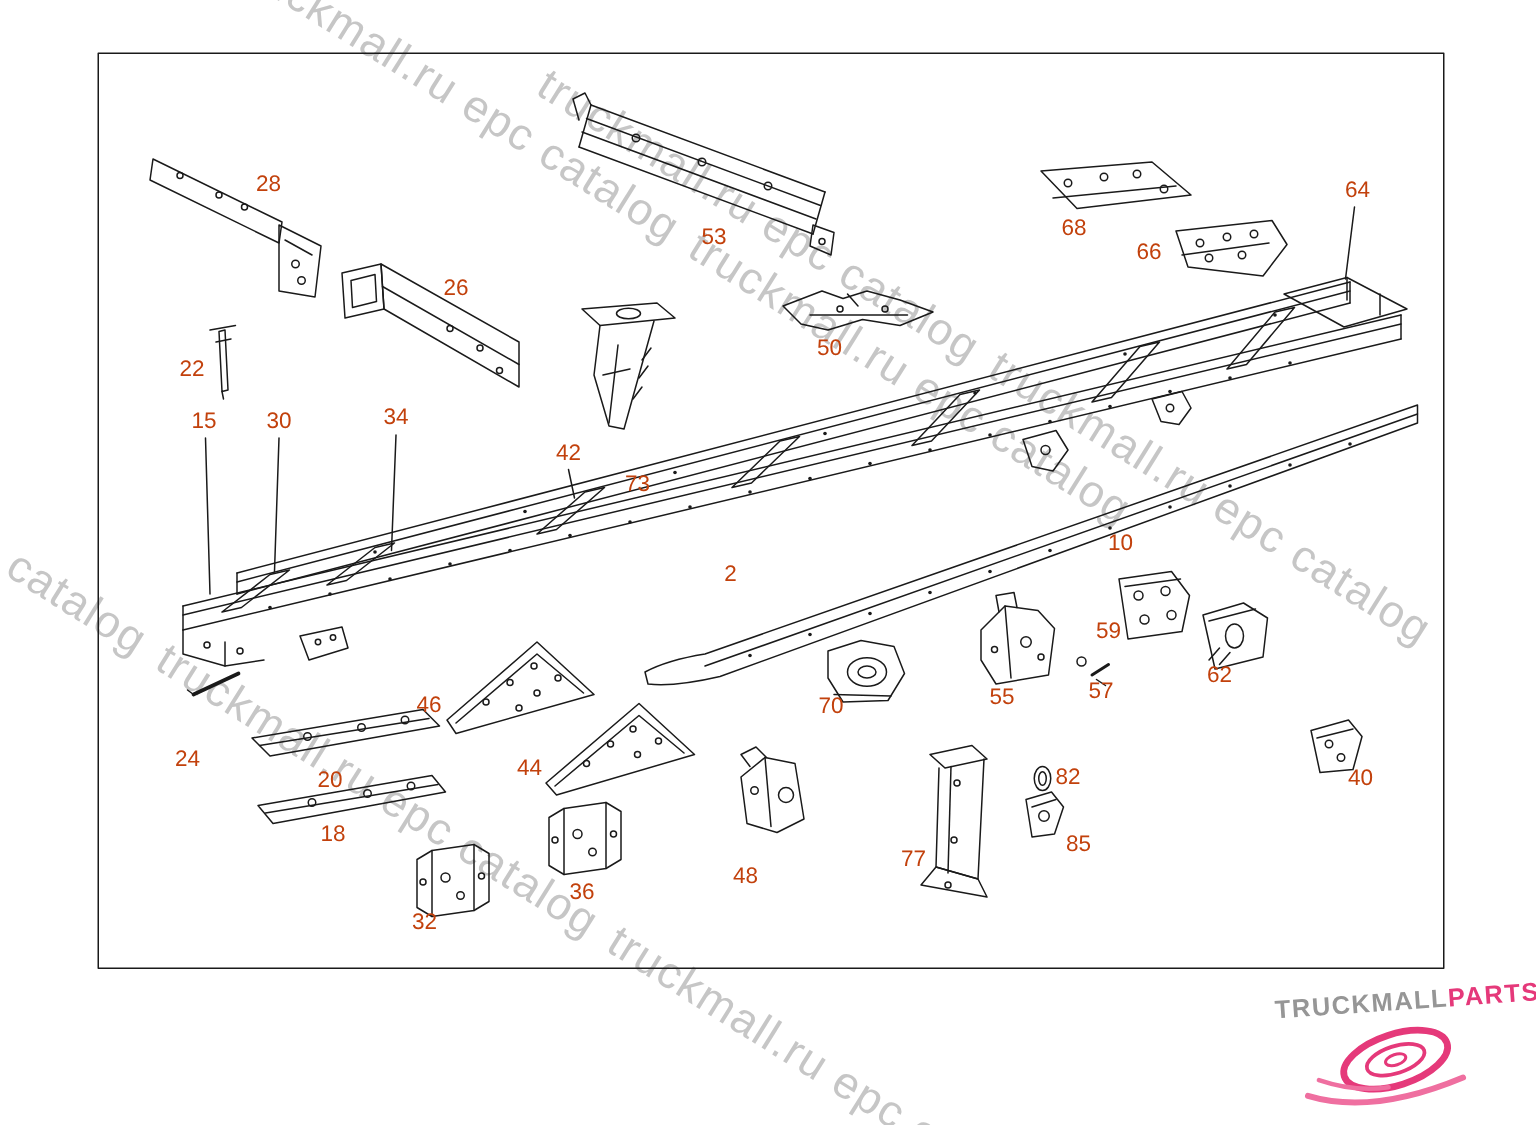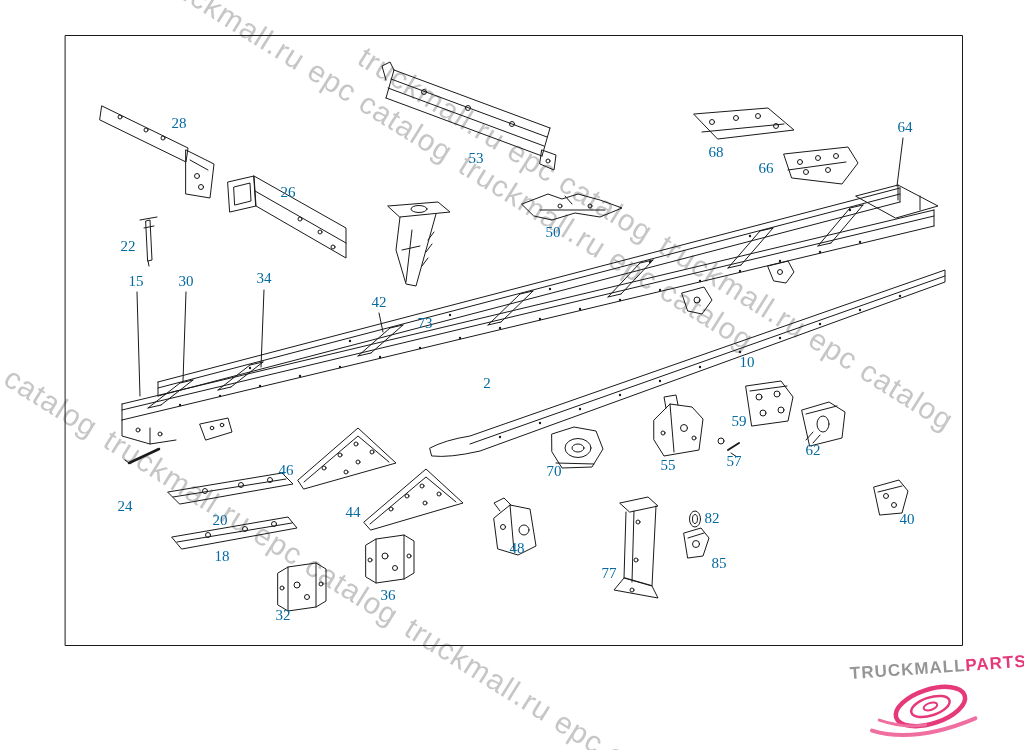--- a/index.html
+++ b/index.html
@@ -12,21 +12,21 @@
   .wm { position:absolute; white-space:nowrap; font-size:30px; color:#c6c6c6;
         letter-spacing:1px; transform-origin:0 0; transform:rotate(32deg); }
   .wm span { margin-right:14px; }
 
   
   svg.art { position:absolute; left:0; top:0; z-index:2; }
 
   
   .labels-layer { position:absolute; inset:0; z-index:3; }
   .part-label { position:absolute; transform:translate(-50%,-50%); font-size:15px;
-                color:#0369a1; cursor:pointer;font-family:Liberation Serif, serif; }
+                color:#c2410c; cursor:pointer; }
 
   
   .logo { position:absolute; left:852px; top:658px; width:170px; z-index:4;
           transform:rotate(-4deg); }
   .logo-text { font-size:17px; font-weight:bold; letter-spacing:1px; color:#969696; }
   .logo-text .suffix { color:#e5397a; }
   .logo-wheel { display:block; margin-top:-2px; }
 </style>
 </head>
 <body>
@@ -346,42 +346,42 @@
         <path d="M186,292 L183,381"></path>
         <path d="M264,290 L261,367"></path>
         <path d="M379,313 L383,332"></path>
         <path d="M903,138 L897,186"></path>
       </g>
     </g>
   </svg>
 
   <div class="labels-layer">
       <div class="part-label" style="left: 179px; top: 123px;">28</div>
-      <div class="part-label" style="left: 288px; top: 192px;">26</div>
+      <div class="part-label" style="left: 304px; top: 192px;">26</div>
       <div class="part-label" style="left: 128px; top: 246px;">22</div>
       <div class="part-label" style="left: 136px; top: 281px;">15</div>
       <div class="part-label" style="left: 186px; top: 281px;">30</div>
       <div class="part-label" style="left: 264px; top: 278px;">34</div>
       <div class="part-label" style="left: 379px; top: 302px;">42</div>
       <div class="part-label" style="left: 425px; top: 283px; margin-top: 40px;">73</div>
       <div class="part-label" style="left: 476px; top: 158px;">53</div>
       <div class="part-label" style="left: 553px; top: 232px;">50</div>
       <div class="part-label" style="left: 716px; top: 152px;">68</div>
       <div class="part-label" style="left: 766px; top: 168px;">66</div>
       <div class="part-label" style="left: 905px; top: 127px;">64</div>
       <div class="part-label" style="left: 747px; top: 362px;">10</div>
       <div class="part-label" style="left: 487px; top: 383px;">2</div>
       <div class="part-label" style="left: 125px; top: 466px; margin-top: 40px;">24</div>
       <div class="part-label" style="left: 286px; top: 470px;">46</div>
       <div class="part-label" style="left: 220px; top: 520px;">20</div>
       <div class="part-label" style="left: 353px; top: 512px;">44</div>
       <div class="part-label" style="left: 222px; top: 556px;">18</div>
       <div class="part-label" style="left: 283px; top: 615px;">32</div>
       <div class="part-label" style="left: 371px; top: 595px; margin-left: 17px;">36</div>
-      <div class="part-label" style="left: 497px; top: 548px; margin-left: 20px;">48</div>
+      <div class="part-label" style="left: 497px; top: 584px;">48</div>
       <div class="part-label" style="left: 554px; top: 471px;">70</div>
       <div class="part-label" style="left: 609px; top: 545px; margin-top: 28px;">77</div>
       <div class="part-label" style="left: 668px; top: 465px;">55</div>
       <div class="part-label" style="left: 734px; top: 461px; text-align: right;">57</div>
       <div class="part-label" style="left: 739px; top: 421px;">59</div>
       <div class="part-label" style="left: 813px; top: 450px;">62</div>
       <div class="part-label" style="left: 712px; top: 518px;">82</div>
       <div class="part-label" style="left: 719px; top: 563px;">85</div>
       <div class="part-label" style="left: 907px; top: 519px;">40</div>
     </div>

